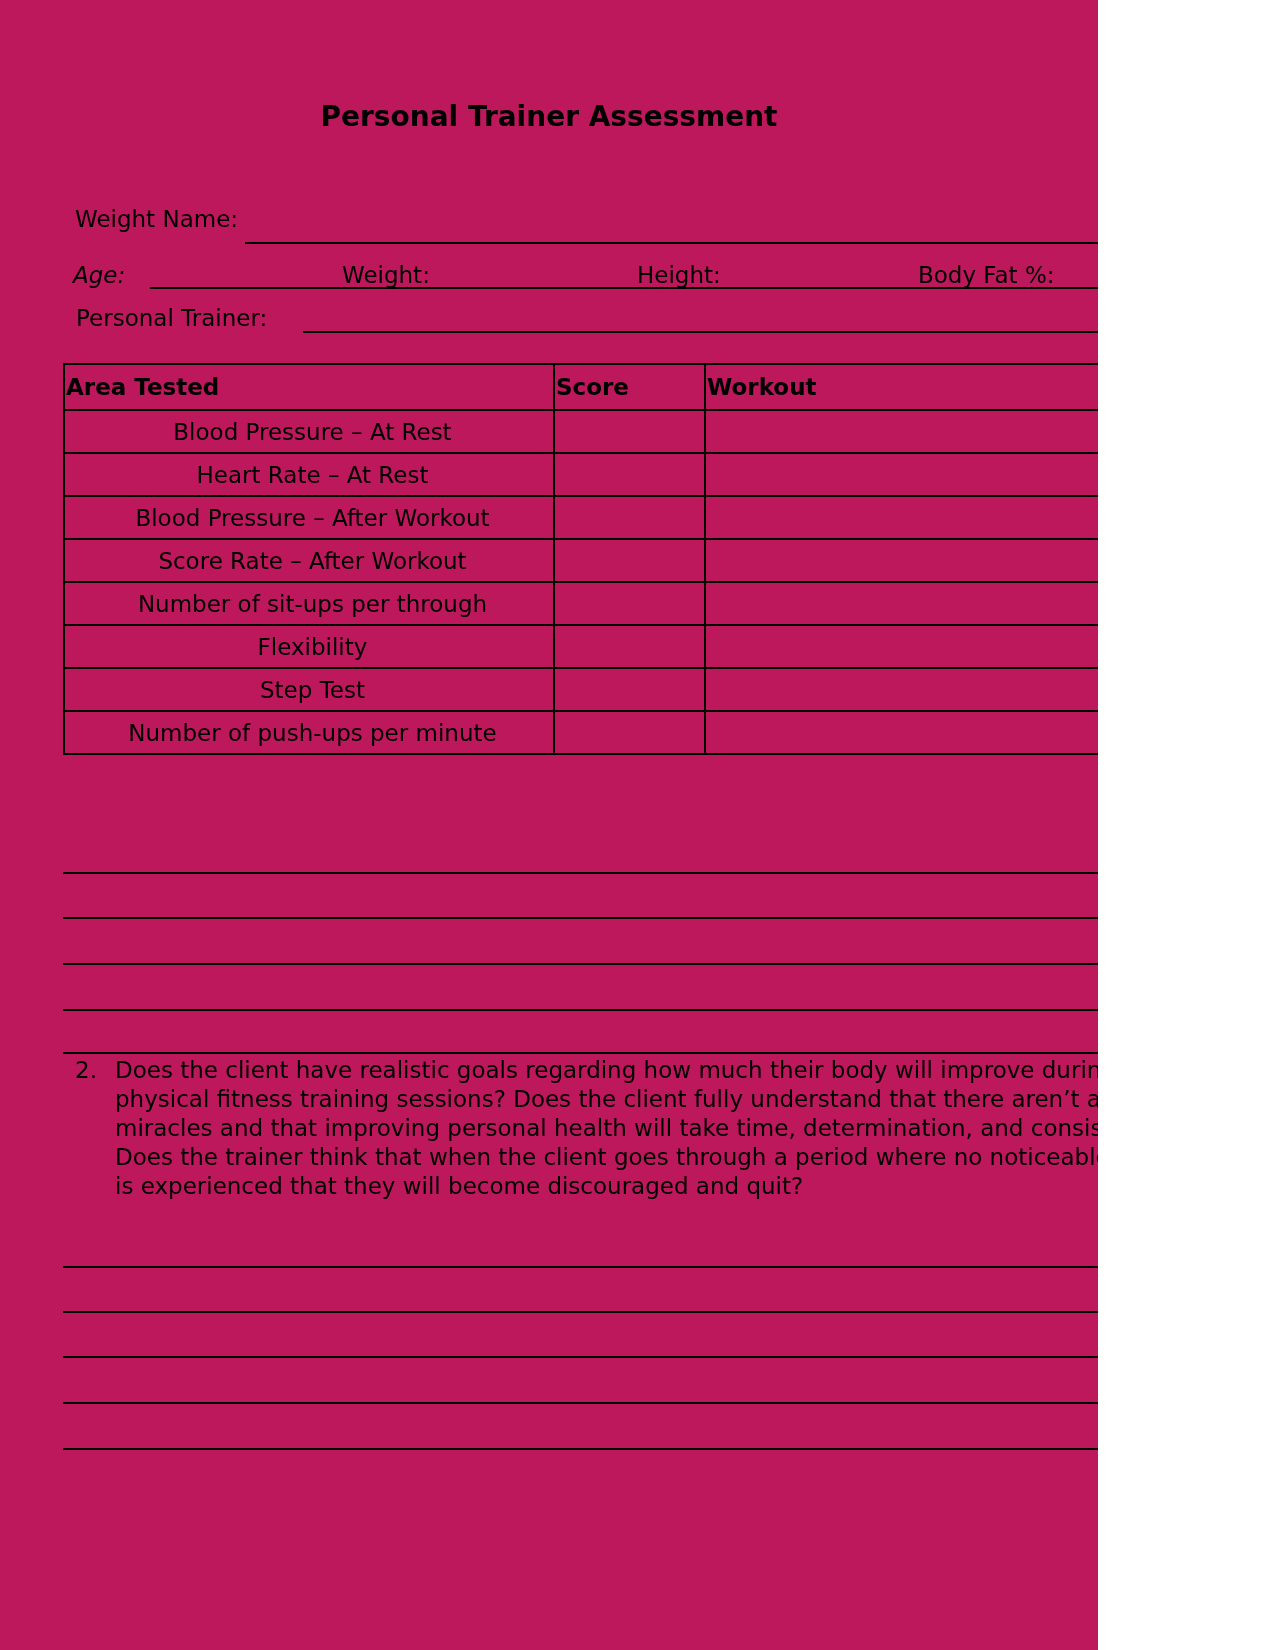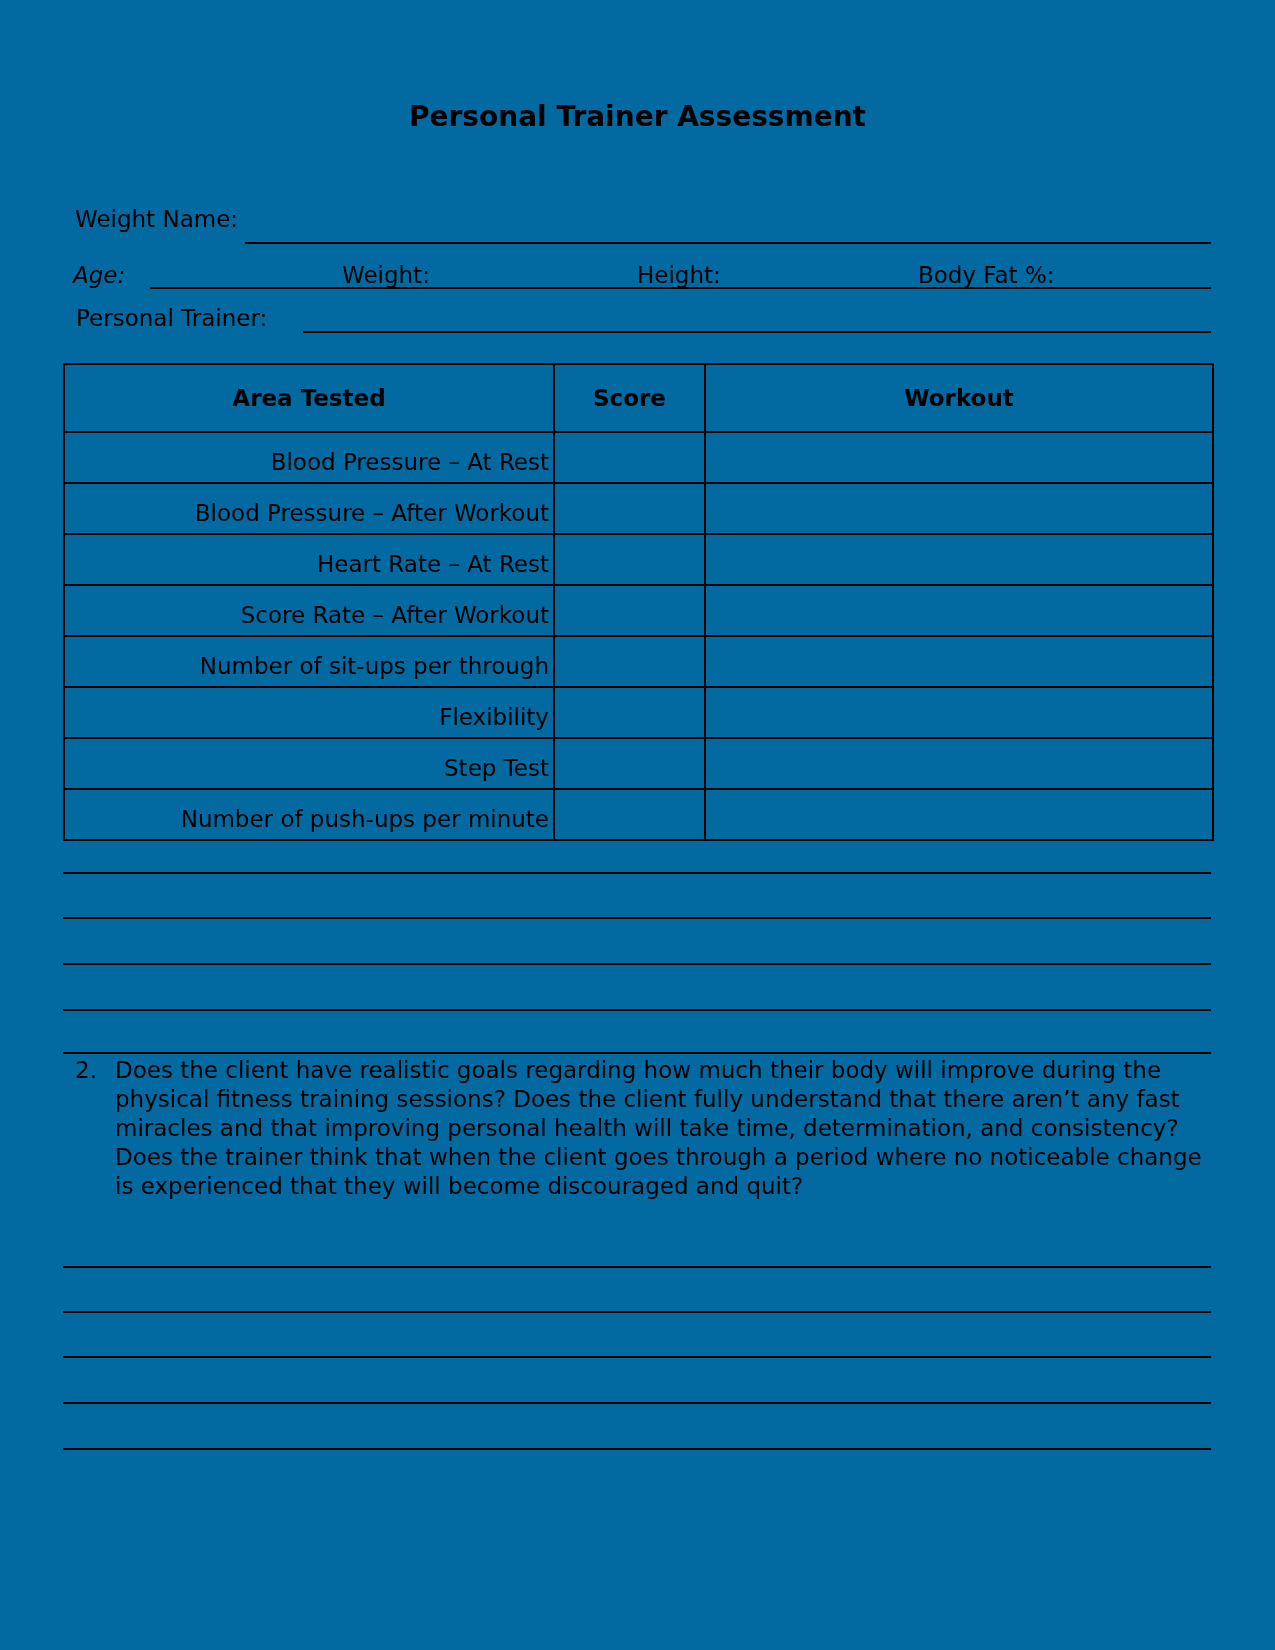--- a/index.html
+++ b/index.html
@@ -1,20 +1,20 @@
 <!DOCTYPE html>
 <html><head>
 <meta charset="utf-8">
 <style>
   html, body { margin: 0; padding: 0; background: #ffffff; }
   .page {
     position: relative;
-    width: 1275px;
+    width: 1098px;
     height: 1650px;
-    background: #0369a1;
+    background: #be185d;
     color: #000000;
     font-family: "DejaVu Sans", "Liberation Sans", sans-serif;
     font-size: 23px;
     overflow: hidden;
   }
   .abs { position: absolute; white-space: nowrap; }
   .rule {
     position: absolute;
     height: 2px;
     background: #000000;
@@ -38,28 +38,28 @@
     table-layout: fixed;
     width: 1149px;
   }
   table.assessment th, table.assessment td {
     border: 2px solid #000000;
     font-size: 23px;
     overflow: hidden;
   }
   table.assessment th {
     font-weight: bold;
-    text-align: center;
+    text-align: left;
     height: 42px;
-    padding: 12px;
+    padding: 1px;
   }
   table.assessment td {
     height: 41px;
-    padding: 8px 4px 0 11px;
-    text-align: right;
+    padding: 0 4px 0 11px;
+    text-align: center;
     vertical-align: middle;
   }
   .question {
     position: absolute;
     padding-left: 40px;
     line-height: 29px;
   }
   .qnum {
     display: inline-block;
     width: 40px;
@@ -98,26 +98,26 @@
         <th>Workout</th>
       </tr>
     </thead>
     <tbody>
       <tr>
         <td>Blood Pressure – At Rest</td>
         <td></td>
         <td></td>
       </tr>
       <tr>
-        <td>Blood Pressure – After Workout</td>
+        <td>Heart Rate – At Rest</td>
         <td></td>
         <td></td>
       </tr>
       <tr>
-        <td>Heart Rate – At Rest</td>
+        <td>Blood Pressure – After Workout</td>
         <td></td>
         <td></td>
       </tr>
       <tr>
         <td>Score Rate – After Workout</td>
         <td></td>
         <td></td>
       </tr>
       <tr>
         <td>Number of sit-ups per through</td>

